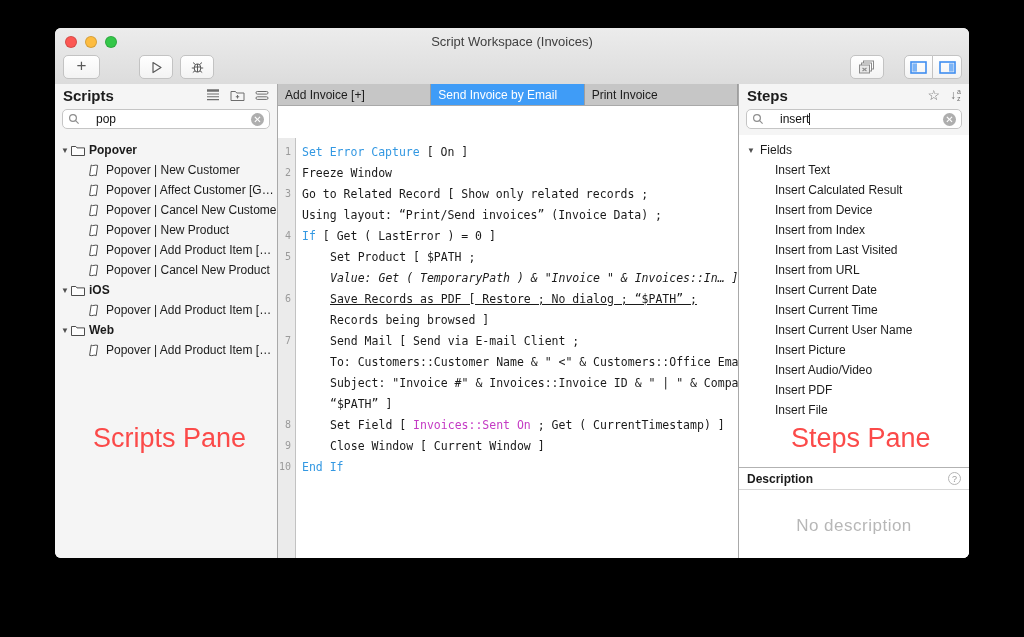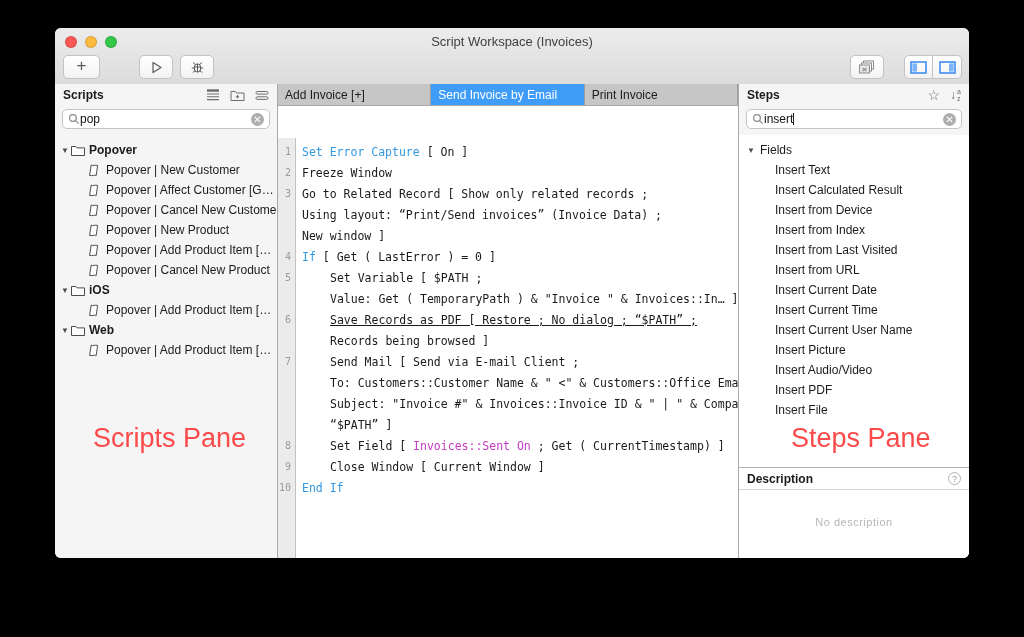--- a/index.html
+++ b/index.html
@@ -19,26 +19,26 @@
        border:1px solid #c3c3c3;border-radius:5px;box-sizing:border-box;
        display:flex;align-items:center;justify-content:center;color:#5a5a5a;}
   .seg{position:absolute;top:0;height:24px;display:flex;}
   .seg .sbtn{width:29px;height:24px;background:linear-gradient(#ffffff,#f3f3f3);
        border:1px solid #c3c3c3;box-sizing:border-box;display:flex;align-items:center;justify-content:center;}
   .seg .sbtn:first-child{border-radius:5px 0 0 5px;}
   .seg .sbtn:last-child{border-radius:0 5px 5px 0;border-left:none;}
   
   .content{position:absolute;left:0;top:56px;right:0;bottom:0;display:flex;}
   .pane-header{height:22px;display:flex;align-items:center;padding:0 8px;box-sizing:border-box;}
-  .pane-title{font-size:12px;font-weight:bold;color:#1c1c1c;flex:0 0 auto;}
+  .pane-title{font-size:15px;font-weight:bold;color:#1c1c1c;flex:0 0 auto;}
   .hdr-icons{margin-left:auto;display:flex;align-items:center;gap:10px;color:#6e6e6e;}
   .searchwrap{padding:3px 7px 6px 7px;}
   .searchfield{height:20px;background:#fff;border:1px solid #c5c5c5;border-radius:5px;
                display:flex;align-items:center;padding:0 5px;box-sizing:border-box;}
-  .searchtext{font-size:12px;color:#111;margin-left:0;flex:1;white-space:nowrap;overflow:hidden;}
+  .searchtext{font-size:12px;color:#111;margin-left:16px;flex:1;white-space:nowrap;overflow:hidden;}
   .clearbtn{width:13px;height:13px;border-radius:50%;background:#aeaeae;color:#fff;font-size:10px;
             line-height:13px;text-align:center;flex:0 0 13px;}
   .caret{display:inline-block;width:1px;height:12px;background:#222;vertical-align:-2px;}
   
   .scripts-pane{width:223px;background:#f5f5f5;border-right:1px solid #a9a9a9;position:relative;box-sizing:border-box;flex:0 0 223px;}
   .tree{margin-top:5px;}
   .trow{height:20px;display:flex;align-items:center;font-size:12px;color:#1b1b1b;white-space:nowrap;overflow:hidden;}
   .trow .disc{width:10px;margin-left:6px;font-size:8px;color:#4f4f4f;flex:0 0 10px;}
   .trow.folder .lbl{font-weight:bold;margin-left:4px;}
   .trow.script{padding-left:32px;}
@@ -65,21 +65,21 @@
   .steps-list{flex:1;overflow:hidden;background:#fff;padding-top:5px;}
   .srow{height:20px;display:flex;align-items:center;font-size:12px;color:#1b1b1b;white-space:nowrap;}
   .srow.group .disc{width:10px;margin-left:8px;font-size:8px;color:#4f4f4f;}
   .srow.group .lbl{margin-left:3px;}
   .srow.item{padding-left:36px;text-align:center;}
   .descpanel{flex:0 0 90px;border-top:1px solid #b2b2b2;background:#fff;}
   .desc-hdr{height:21px;display:flex;align-items:center;padding:0 8px;border-bottom:1px solid #d7d7d7;}
   .desc-title{font-size:12px;font-weight:bold;color:#1b1b1b;}
   .helpicon{margin-left:auto;width:13px;height:13px;border:1px solid #b5b5b5;border-radius:50%;
             font-size:9px;color:#9a9a9a;text-align:center;line-height:13px;box-sizing:border-box;}
-  .desc-empty{margin-top:26px;text-align:center;font-size:11px;color:#b7b7b7;letter-spacing:.5px;}
+  .desc-empty{margin-top:26px;text-align:center;font-size:17px;color:#b7b7b7;letter-spacing:.5px;}
   
   .annotation{position:absolute;font-size:27px;color:#fb4a49;white-space:nowrap;}
   svg{display:block;}
 </style>
 </head>
 <body>
 
 <div class="stage">
   <div class="window">
 
@@ -281,24 +281,23 @@
             <div class="tab active" style="background: rgb(63, 156, 247);">Send Invoice by Email</div>
             <div class="tab">Print Invoice</div>
           </div>
         <div class="editor">
           <div class="gutter"></div>
           <div class="editor-lines" id="editor-lines">
               <div class="erow"><span class="num">1</span><span class="code" style="padding-left: 7px;"><span style="color: rgb(51, 152, 226);">Set Error Capture</span><span style="color: rgb(26, 26, 26);"> [ On ]</span></span></div>
               <div class="erow"><span class="num">2</span><span class="code" style="padding-left: 7px;"><span style="color: rgb(26, 26, 26);">Freeze Window</span></span></div>
               <div class="erow"><span class="num">3</span><span class="code" style="padding-left: 7px;"><span style="color: rgb(26, 26, 26);">Go to Related Record [ Show only related records ;</span></span></div>
               <div class="erow"><span class="num"></span><span class="code" style="padding-left: 7px;"><span style="color: rgb(26, 26, 26);">Using layout: “Print/Send invoices” (Invoice Data) ;</span></span></div>
-              <div class="erow"><span class="num"></span><span class="code" style="padding-left: 7px;"><span style="color: rgb(26, 26, 26);">New window ]</span></span></div>
               <div class="erow"><span class="num">4</span><span class="code" style="padding-left: 7px;"><span style="color: rgb(51, 152, 226);">If</span><span style="color: rgb(26, 26, 26);"> [ Get ( LastError ) = 0 ]</span></span></div>
-              <div class="erow"><span class="num">5</span><span class="code" style="padding-left: 35px;"><span style="color: rgb(26, 26, 26);">Set Variable [ $PATH ;</span></span></div>
-              <div class="erow"><span class="num"></span><span class="code" style="padding-left: 35px;"><span style="color: rgb(26, 26, 26);">Value: Get ( TemporaryPath ) &amp; "Invoice " &amp; Invoices::In… ]</span></span></div>
+              <div class="erow"><span class="num">5</span><span class="code" style="padding-left: 35px;"><span style="color: rgb(26, 26, 26);">Set Product [ $PATH ;</span></span></div>
+              <div class="erow"><span class="num"></span><span class="code" style="padding-left: 35px; font-style: italic;"><span style="color: rgb(26, 26, 26);">Value: Get ( TemporaryPath ) &amp; "Invoice " &amp; Invoices::In… ]</span></span></div>
               <div class="erow"><span class="num">6</span><span class="code" style="padding-left: 35px;"><span style="color: rgb(26, 26, 26); text-decoration: underline;">Save Records as PDF [ Restore ; No dialog ; “$PATH” ;</span></span></div>
               <div class="erow"><span class="num"></span><span class="code" style="padding-left: 35px;"><span style="color: rgb(26, 26, 26);">Records being browsed ]</span></span></div>
               <div class="erow"><span class="num">7</span><span class="code" style="padding-left: 35px;"><span style="color: rgb(26, 26, 26);">Send Mail [ Send via E-mail Client ;</span></span></div>
               <div class="erow"><span class="num"></span><span class="code" style="padding-left: 35px;"><span style="color: rgb(26, 26, 26);">To: Customers::Customer Name &amp; " &lt;" &amp; Customers::Office Emai…</span></span></div>
               <div class="erow"><span class="num"></span><span class="code" style="padding-left: 35px;"><span style="color: rgb(26, 26, 26);">Subject: "Invoice #" &amp; Invoices::Invoice ID &amp; " | " &amp; Compan…</span></span></div>
               <div class="erow"><span class="num"></span><span class="code" style="padding-left: 35px;"><span style="color: rgb(26, 26, 26);">“$PATH” ]</span></span></div>
               <div class="erow"><span class="num">8</span><span class="code" style="padding-left: 35px;"><span style="color: rgb(26, 26, 26);">Set Field [ </span><span style="color: rgb(196, 59, 196);">Invoices::Sent On</span><span style="color: rgb(26, 26, 26);"> ; Get ( CurrentTimestamp) ]</span></span></div>
               <div class="erow"><span class="num">9</span><span class="code" style="padding-left: 35px;"><span style="color: rgb(26, 26, 26);">Close Window [ Current Window ]</span></span></div>
               <div class="erow"><span class="num">10</span><span class="code" style="padding-left: 7px;"><span style="color: rgb(51, 152, 226);">End If</span></span></div>
             </div>

